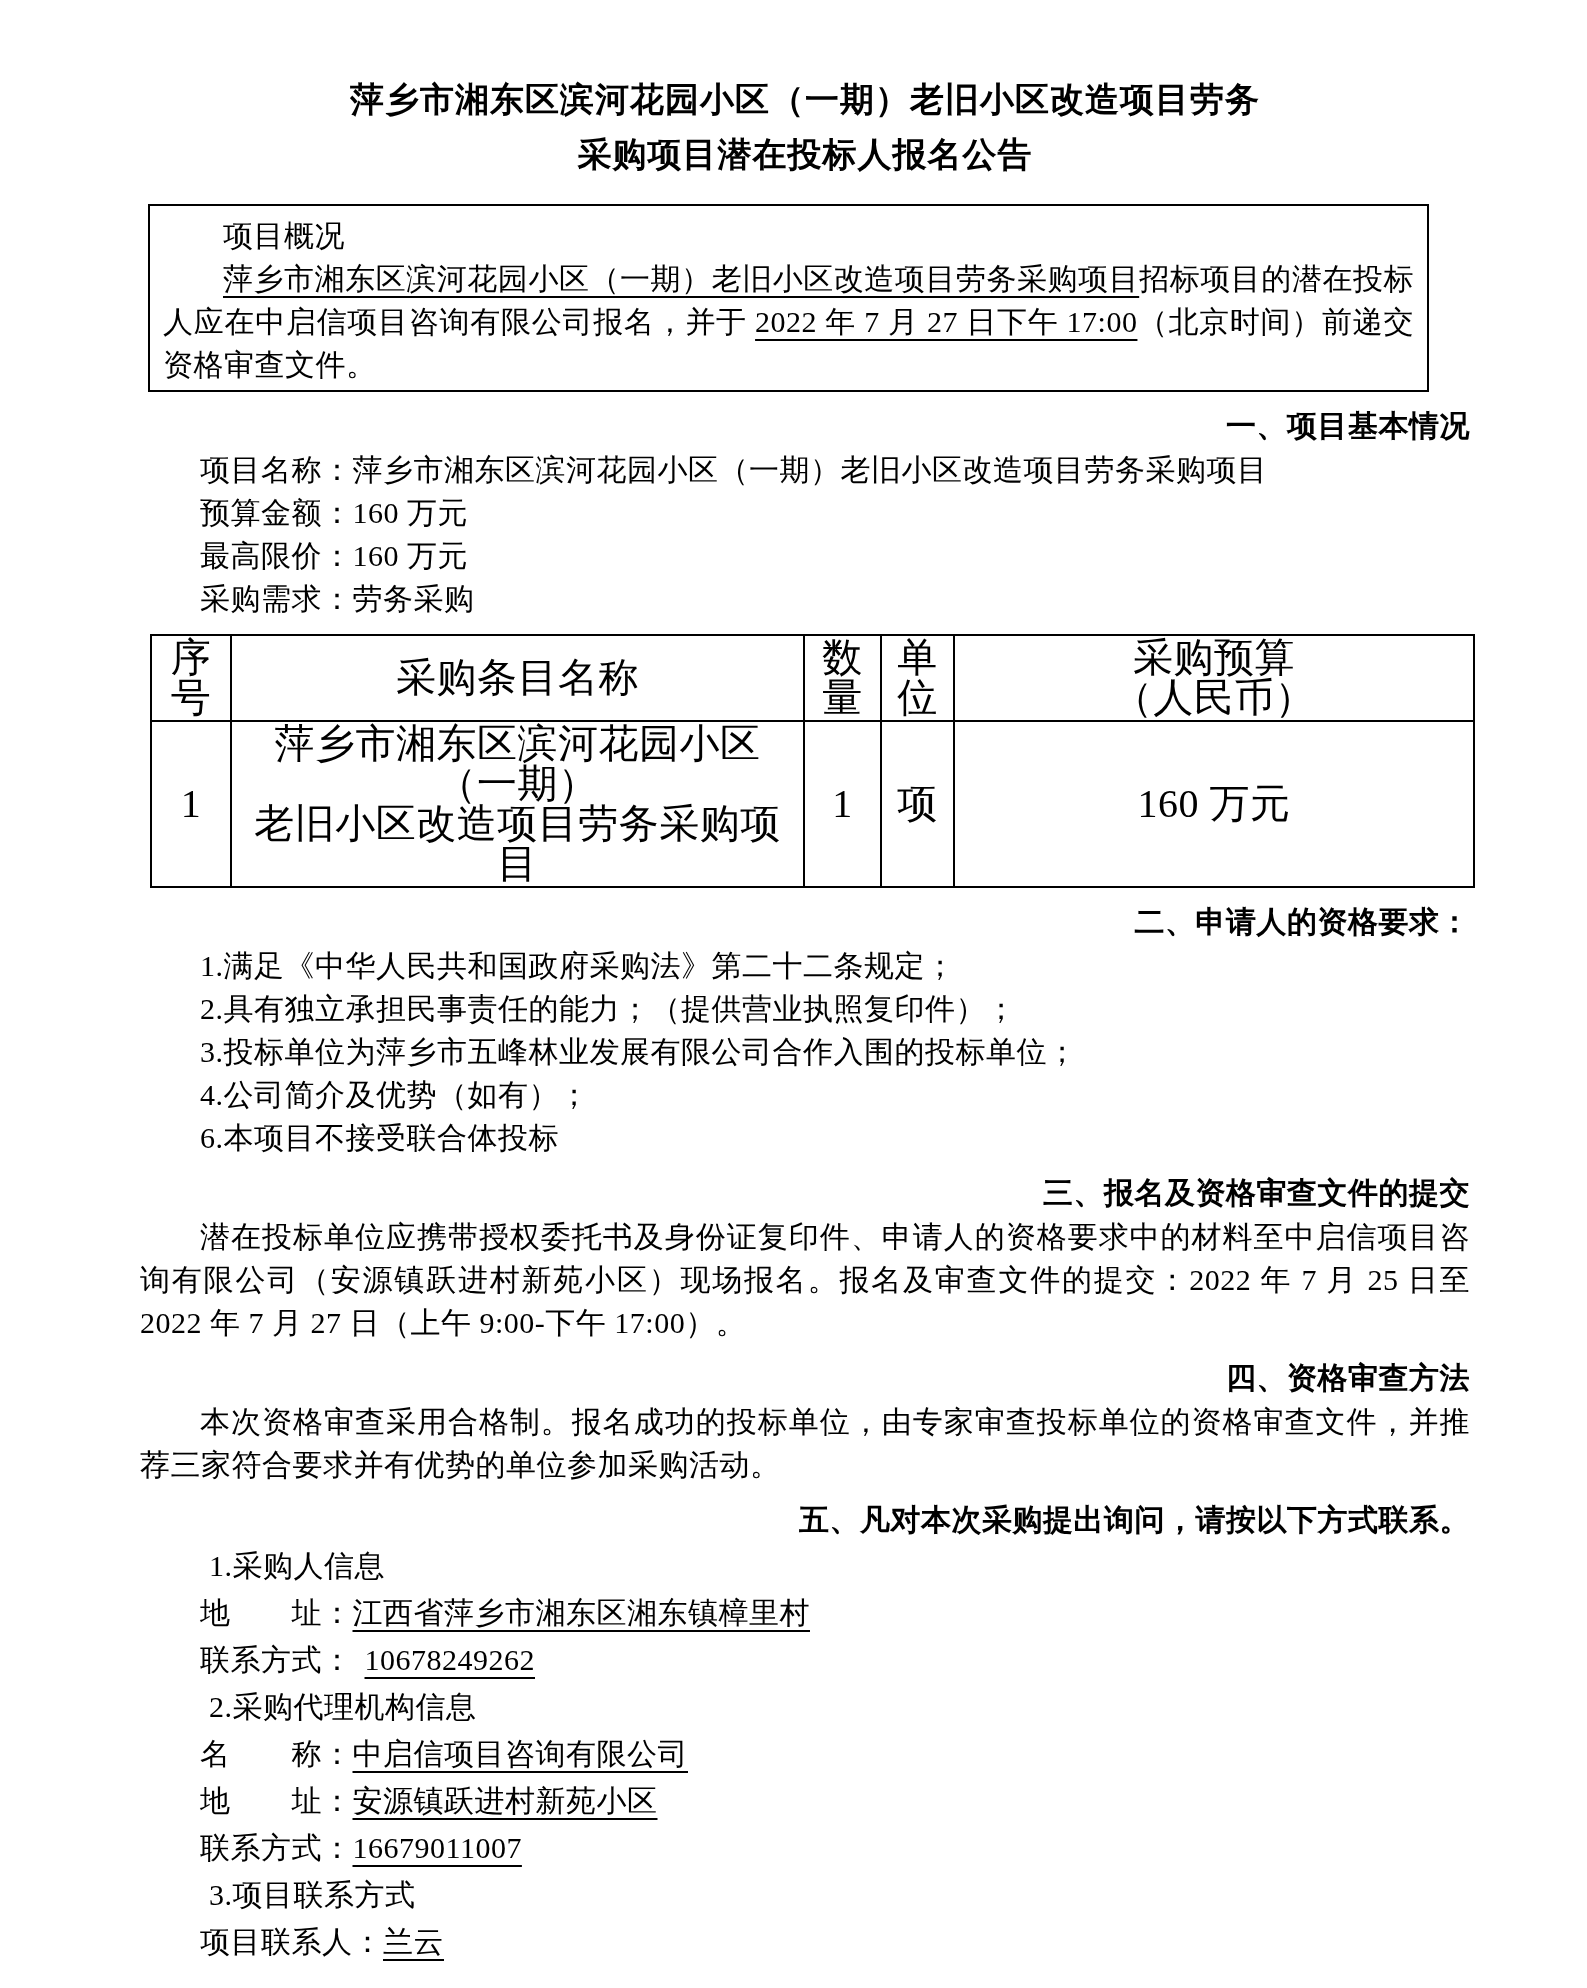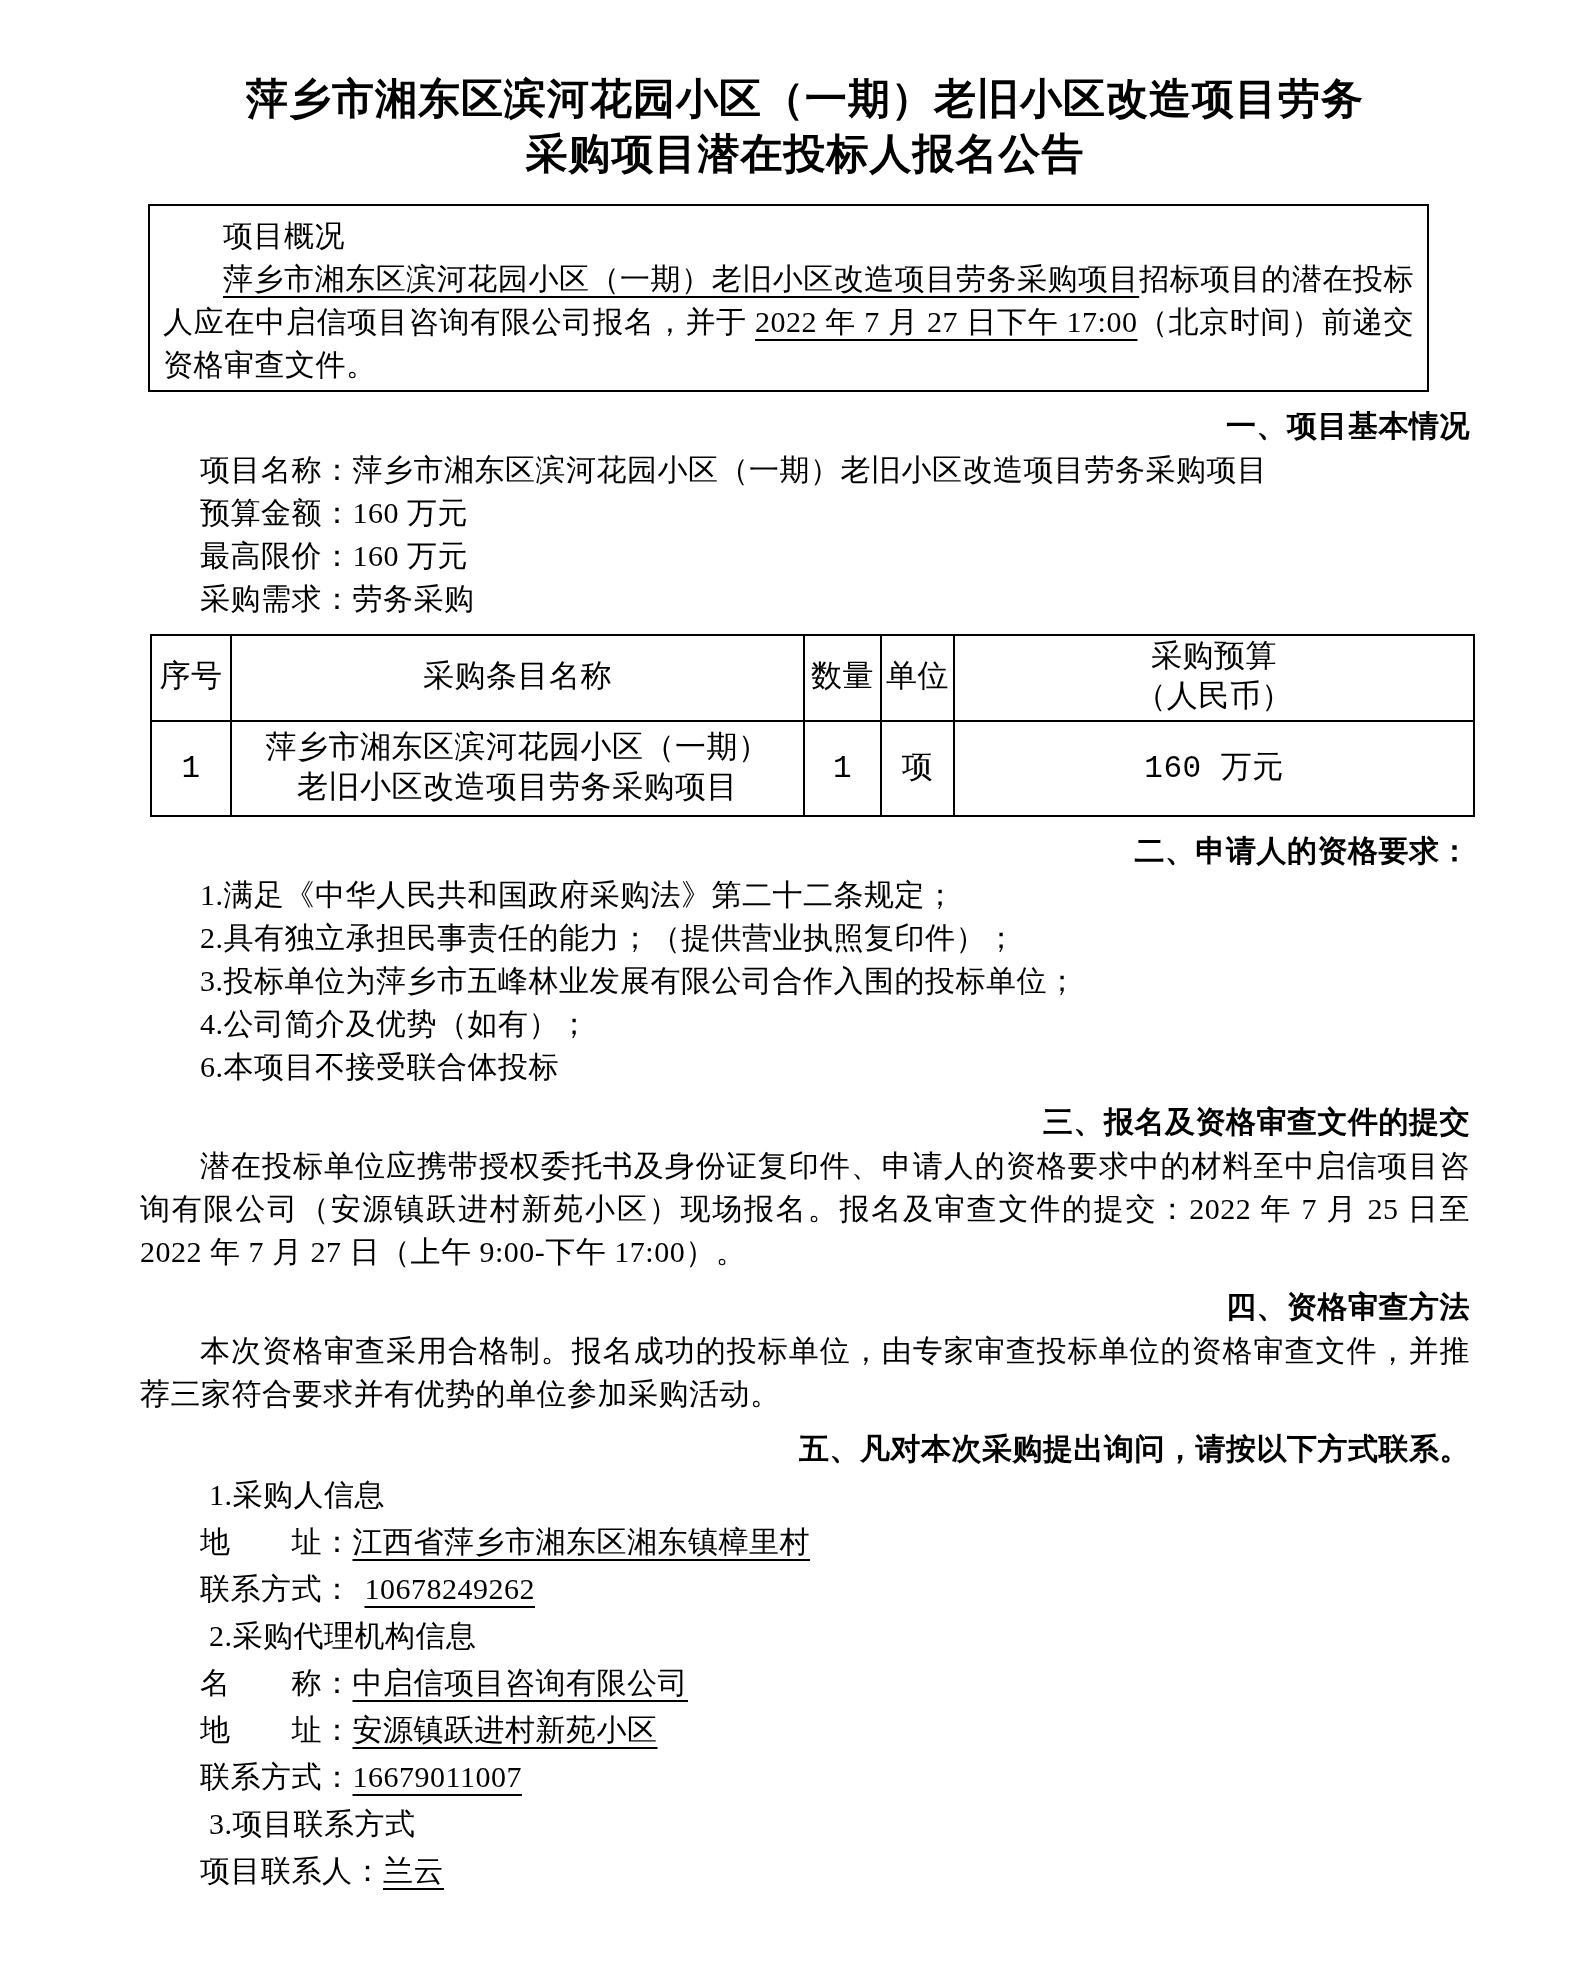--- a/index.html
+++ b/index.html
@@ -14,21 +14,21 @@
   .page {
     width: 1330px;
     margin-left: 140px;
     padding-top: 72px;
     font-size: 30px;
     letter-spacing: 0.5px;
   }
   .title-line {
     text-align: center;
     font-weight: bold;
-    font-size: 42px;
+    font-size: 34px;
     line-height: 55px;
     letter-spacing: 1px;
   }
   .overview-box {
     margin-top: 22px;
     margin-left: 8px;
     width: 1251px;
     border: 2px solid #000000;
     padding: 8px 13px 4px 13px;
     line-height: 45px;
@@ -48,22 +48,21 @@
     text-align: right;
   }
   p { margin: 0; line-height: 43px; }
   .item { padding-left: 2em; }
   .body-par { text-indent: 2em; text-align: justify; }
   table.items {
     border-collapse: collapse;
     table-layout: fixed;
     width: 1323px;
     margin: 14px 0 2px 10px;
-    font-size: 31px;
-    font-family: Liberation Mono, monospace;
+    font-size: 40px;
   }
   table.items th, table.items td {
     border: 2px solid #000000;
     text-align: center;
     vertical-align: middle;
     white-space: pre-line;
     font-weight: normal;
     padding: 2px 4px;
     line-height: 40px;
     letter-spacing: 0.5px;

